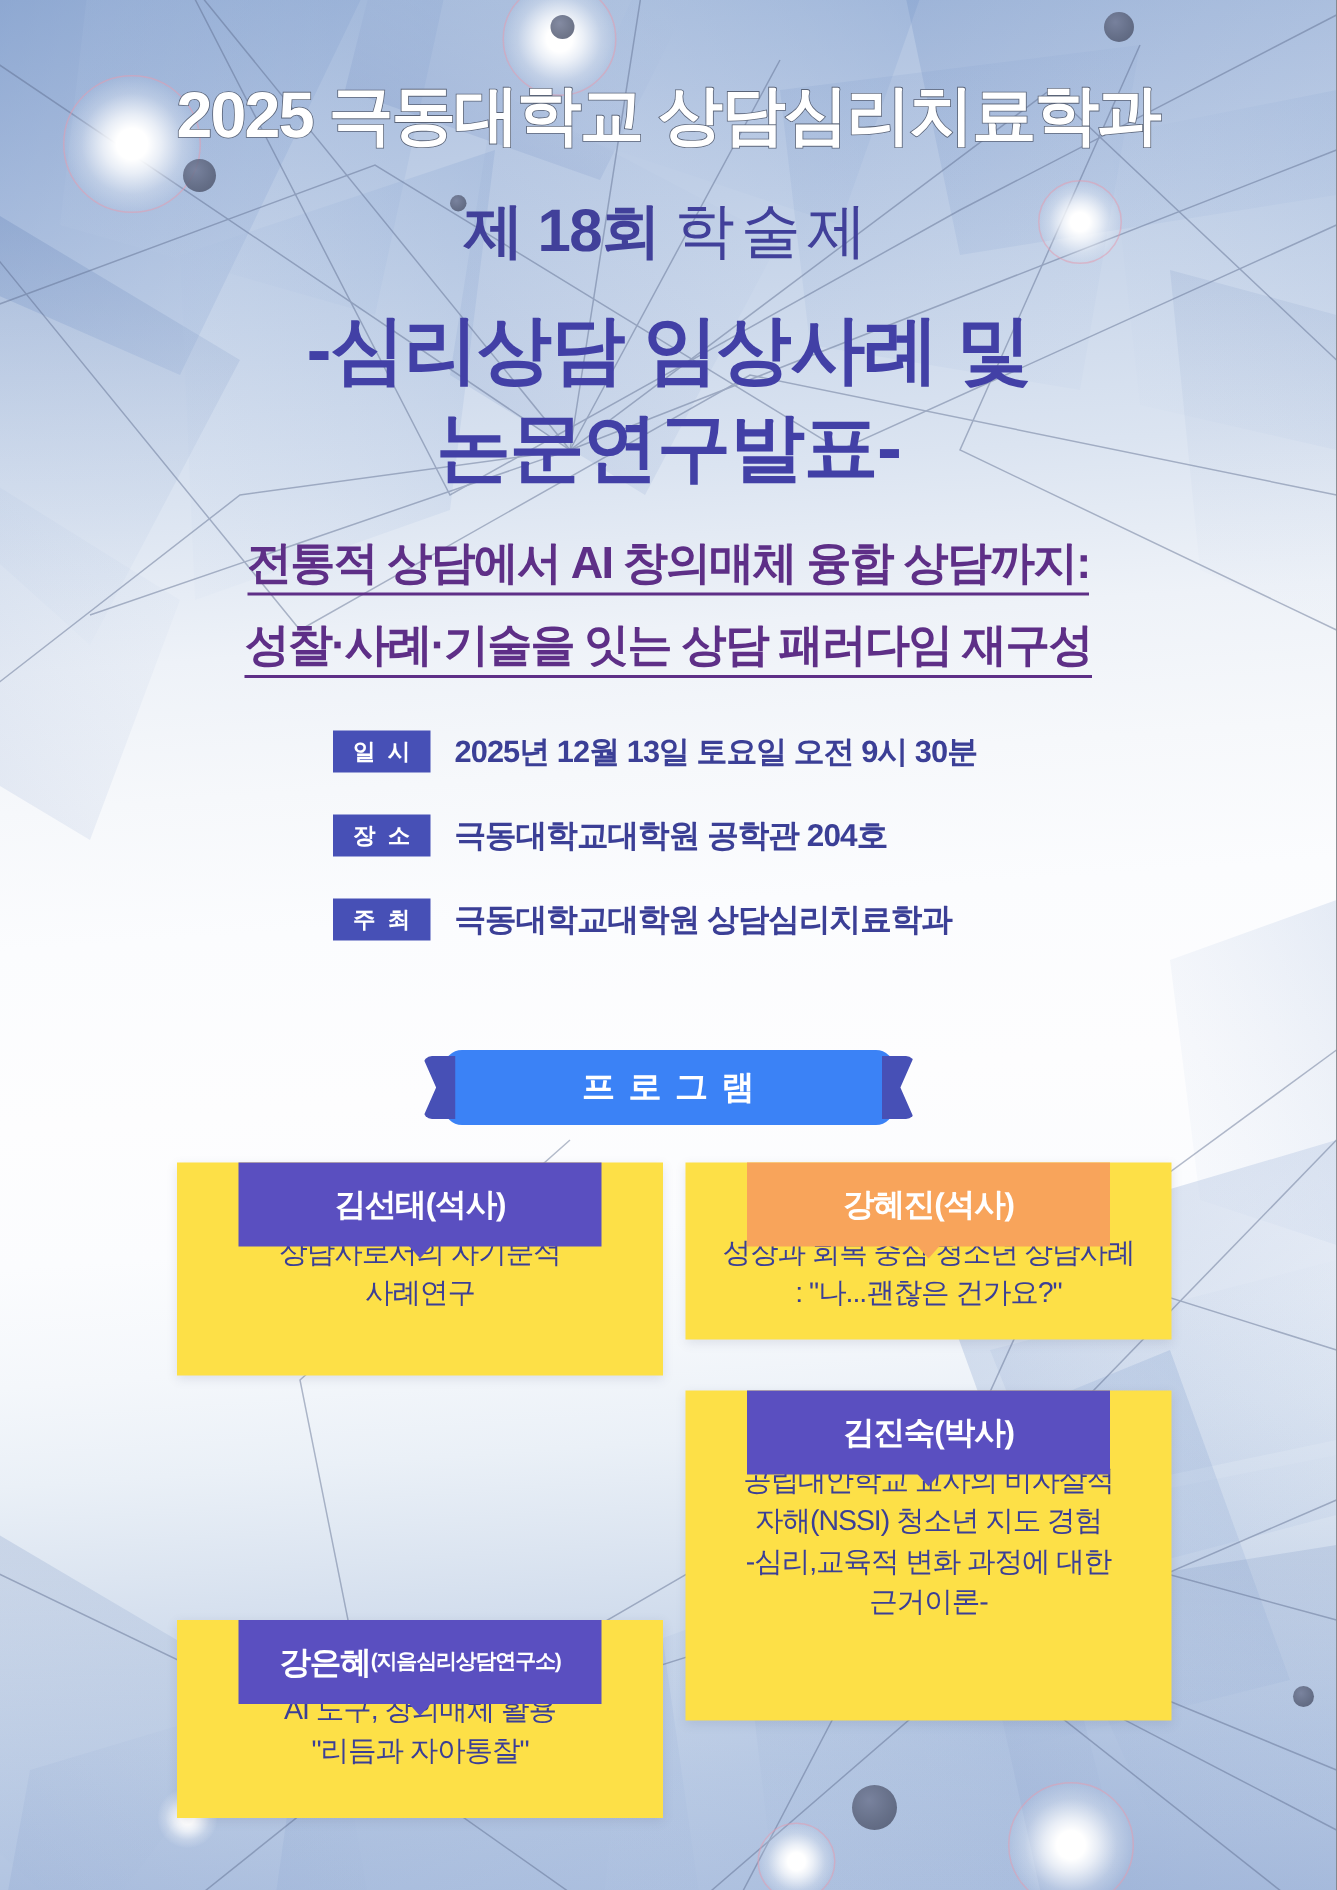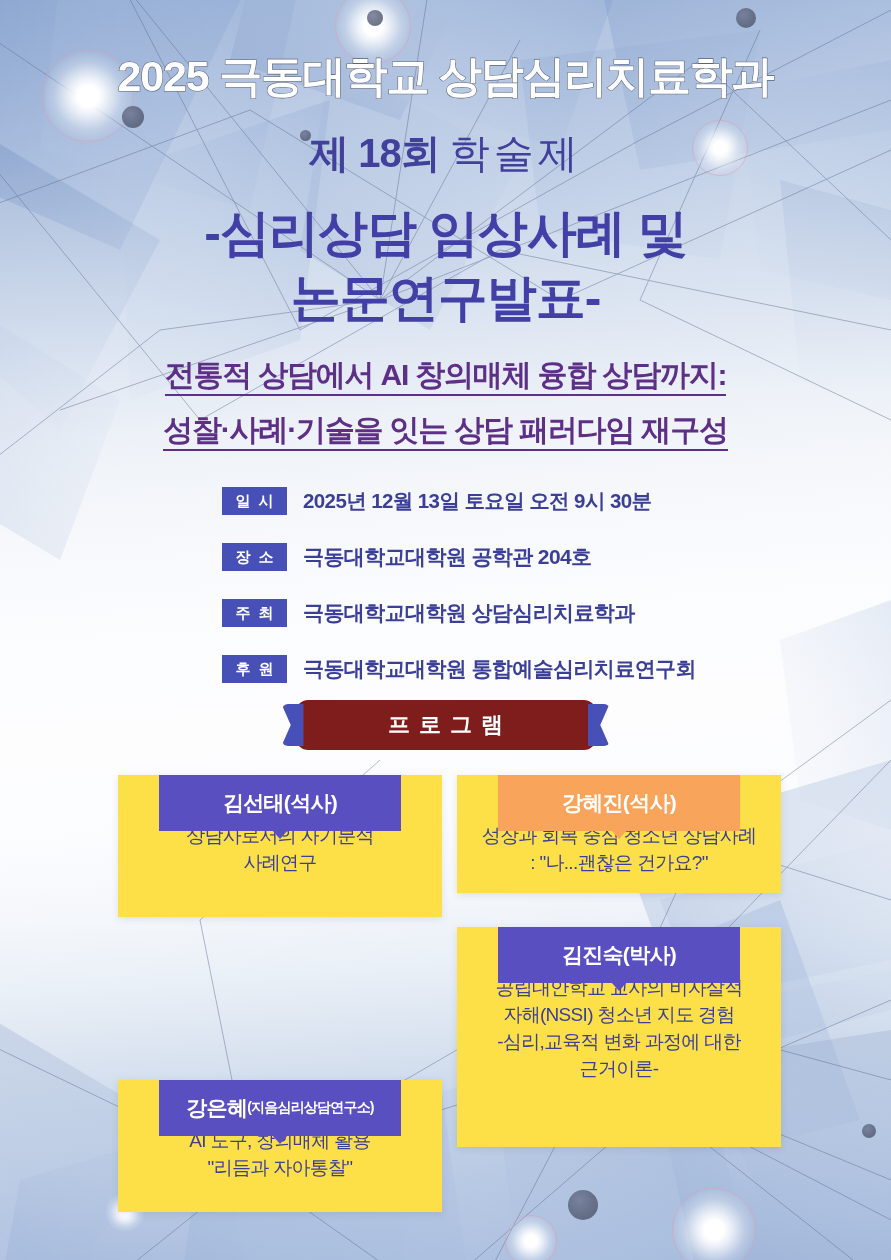--- a/index.html
+++ b/index.html
@@ -125,21 +125,21 @@
   .info-row.r1 .info-text{ font-size:20.5px; }
 
   
   .pg-wrap{
     position:absolute; top:700px; left:0; right:0;
     display:flex; justify-content:center;
   }
   .pg-banner{
     position:relative;
     width:300px; height:50px;
-    background:#7f1d1d;
+    background:#3b82f6;
     color:#fff;
     font-size:22px; font-weight:700; letter-spacing:9px;
     text-indent:9px;
     display:flex; align-items:center; justify-content:center;
     border-radius:12px;
     text-align:center;
   }
   .pg-banner::before,
   .pg-banner::after{
     content:"";
@@ -360,24 +360,20 @@
         <div class="info-text">2025년 12월 13일 토요일 오전 9시 30분</div>
       </div>
       <div class="info-row">
         <div class="info-badge">장 소</div>
         <div class="info-text">극동대학교대학원 공학관 204호</div>
       </div>
       <div class="info-row">
         <div class="info-badge">주 최</div>
         <div class="info-text">극동대학교대학원 상담심리치료학과</div>
       </div>
-      <div class="info-row">
-        <div class="info-badge">후 원</div>
-        <div class="info-text">극동대학교대학원 통합예술심리치료연구회</div>
-      </div>
     </div>
 
     <div class="pg-wrap">
       <div class="pg-banner">프로그램</div>
     </div>
 
     <div class="card" id="card-1">
       <div class="card-head purple">
         <span class="htxt">김선태(석사)</span>
       </div>

